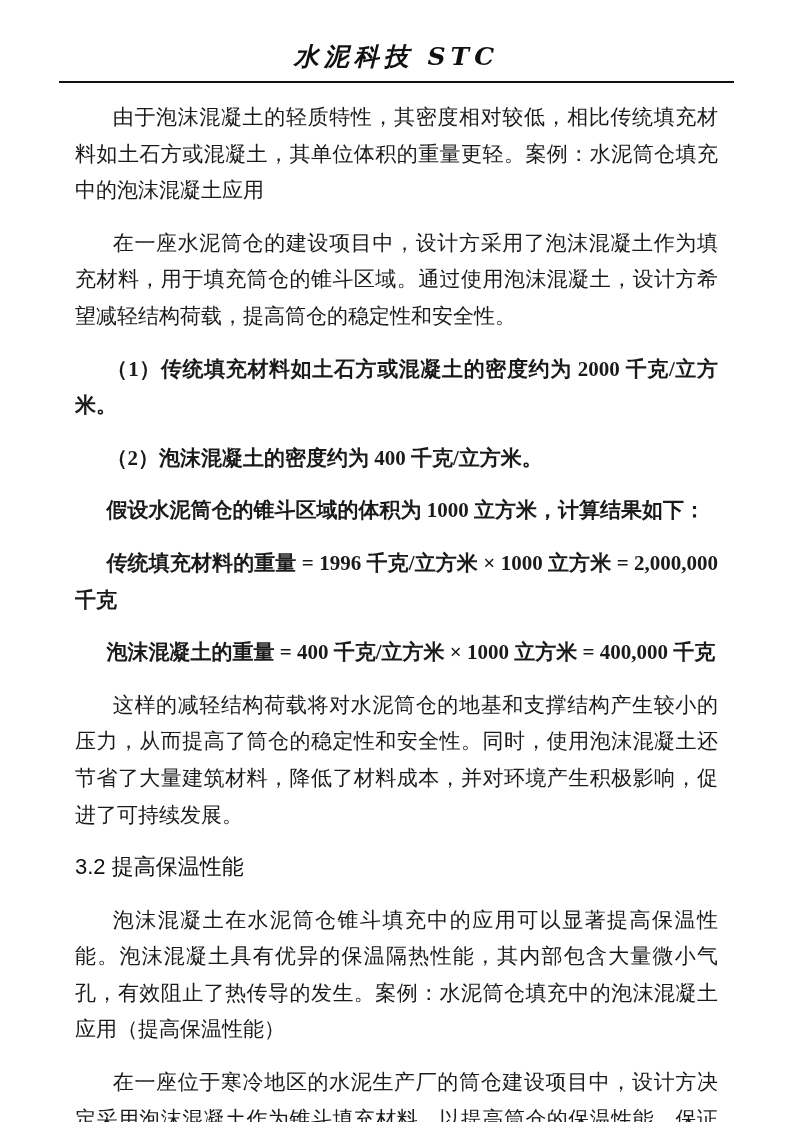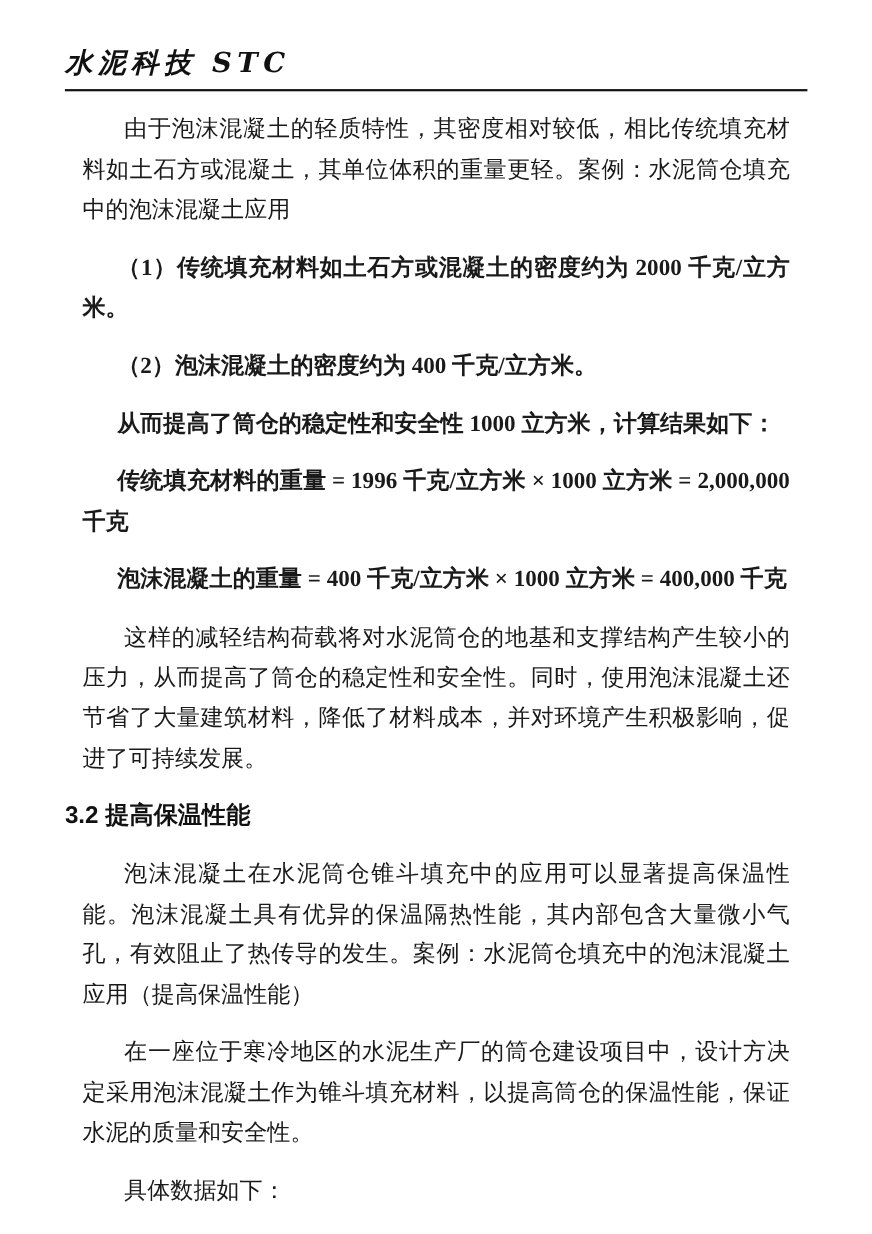--- a/index.html
+++ b/index.html
@@ -15,21 +15,21 @@
     color: #1a1a1a;
     overflow: hidden;
   }
   .page {
     width: 675px;
     margin: 0 auto;
   }
   .header-title {
     margin: 0;
     padding-top: 42px;
-    text-align: left;
+    text-align: center;
     font-family: "DejaVu Serif", "Liberation Serif", serif;
     font-style: italic;
     font-weight: 600;
     font-size: 25px;
     line-height: 30px;
     letter-spacing: 5px;
     color: #111111;
   }
   .header-rule {
     margin-top: 9px;
@@ -47,43 +47,44 @@
   }
   .doc-body p {
     margin: 16px;
     text-indent: 1.8em;
   }
   .doc-body p.tight-indent {
     text-indent: 1.5em;
     font-weight: bold;
   }
   .section-heading {
-    margin: 0;
+    margin: 16px;
     font-family: "Liberation Sans", "DejaVu Sans", sans-serif;
-    font-weight: bold;
+    font-weight: normal;
     font-size: 22px;
     line-height: 36.6px;
     text-indent: 0;
     color: #111111;
   }
 </style>
 </head>
 <body>
 
 <div class="page">
 
   <div class="header-title">水泥科技 STC</div>
 
   <hr class="header-rule">
 
   <div class="doc-body">
     <p>由于泡沫混凝土的轻质特性，其密度相对较低，相比传统填充材料如土石方或混凝土，其单位体积的重量更轻。案例：水泥筒仓填充中的泡沫混凝土应用</p>
+    <p>在一座水泥筒仓的建设项目中，设计方采用了泡沫混凝土作为填充材料，用于填充筒仓的锥斗区域。通过使用泡沫混凝土，设计方希望减轻结构荷载，提高筒仓的稳定性和安全性。</p>
     <p class="tight-indent">（1）传统填充材料如土石方或混凝土的密度约为 2000 千克/立方米。</p>
     <p class="tight-indent">（2）泡沫混凝土的密度约为 400 千克/立方米。</p>
-    <p class="tight-indent">从而提高了筒仓的稳定性和安全性 1000 立方米，计算结果如下：</p>
+    <p class="tight-indent">假设水泥筒仓的锥斗区域的体积为 1000 立方米，计算结果如下：</p>
     <p class="tight-indent">传统填充材料的重量 = 1996 千克/立方米 × 1000 立方米 = 2,000,000 千克</p>
     <p class="tight-indent">泡沫混凝土的重量 = 400 千克/立方米 × 1000 立方米 = 400,000 千克</p>
     <p>这样的减轻结构荷载将对水泥筒仓的地基和支撑结构产生较小的压力，从而提高了筒仓的稳定性和安全性。同时，使用泡沫混凝土还节省了大量建筑材料，降低了材料成本，并对环境产生积极影响，促进了可持续发展。</p>
     <h2 class="section-heading">3.2 提高保温性能</h2>
     <p>泡沫混凝土在水泥筒仓锥斗填充中的应用可以显著提高保温性能。泡沫混凝土具有优异的保温隔热性能，其内部包含大量微小气孔，有效阻止了热传导的发生。案例：水泥筒仓填充中的泡沫混凝土应用（提高保温性能）</p>
     <p>在一座位于寒冷地区的水泥生产厂的筒仓建设项目中，设计方决定采用泡沫混凝土作为锥斗填充材料，以提高筒仓的保温性能，保证水泥的质量和安全性。</p>
     <p>具体数据如下：</p>
     <p class="tight-indent">（2）泡沫混凝土的导热系数约为 0.06 W/(m • K)。</p>
 
   </div>

